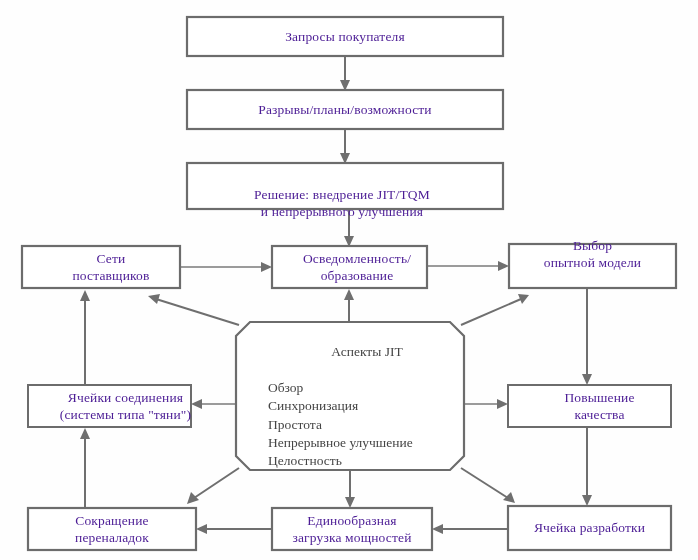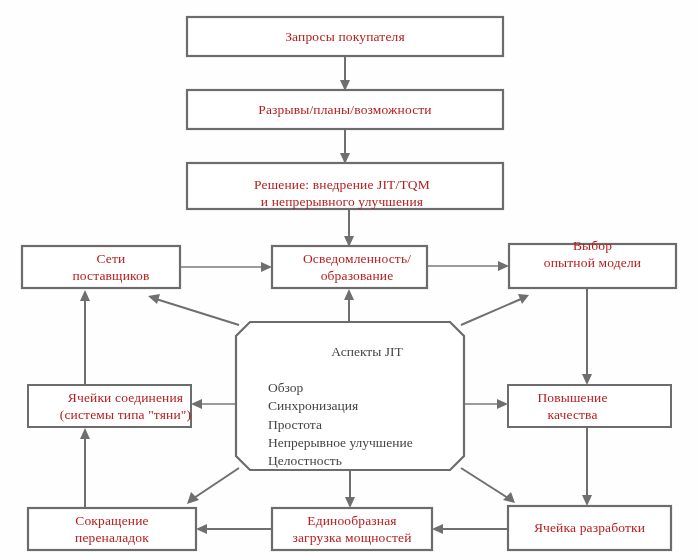--- a/index.html
+++ b/index.html
@@ -44,21 +44,21 @@
     fill: #6f6f6f;
     stroke: none;
   }
   .node-label {
     position: absolute;
     display: flex;
     flex-direction: column;
     align-items: center;
     justify-content: center;
     text-align: center;
-    color: #b91c1c;
+    color: #4c1d95;
     font-size: 13.5px;
     line-height: 1.28;
     letter-spacing: 0.15px;
     pointer-events: none;
   }
   .node-label span {
     display: block;
     white-space: nowrap;
   }
   .center-label {
@@ -206,21 +206,21 @@
   </svg>
 
   <div class="node-label" style="left:187px; top:17px; width:316px; height:39px;">
     <span>Запросы покупателя</span>
   </div>
 
   <div class="node-label" style="left:187px; top:90px; width:316px; height:39px;">
     <span>Разрывы/планы/возможности</span>
   </div>
 
-  <div class="node-label" style="left:187px; top:170px; width:310px; height:46px;">
+  <div class="node-label" style="left:187px; top:180px; width:310px; height:46px;">
     <span>Решение: внедрение JIT/TQM</span>
     <span>и непрерывного улучшения</span>
   </div>
 
   <div class="node-label" style="left:22px; top:246px; width:158px; height:42px;padding-left:10px;">
     <span>Сети</span>
     <span>поставщиков</span>
   </div>
 
   <div class="node-label" style="left:272px; top:246px; width:170px; height:42px;">
@@ -231,21 +231,21 @@
   <div class="node-label" style="left:509px; top:232px; width:167px; height:44px;">
     <span>Выбор</span>
     <span>опытной модели</span>
   </div>
 
   <div class="node-label" style="left:44px; top:385px; width:163px; height:42px;">
     <span>Ячейки соединения</span>
     <span>(системы типа "тяни")</span>
   </div>
 
-  <div class="node-label" style="left:504px; top:385px; width:137px; height:42px;text-align:right;">
+  <div class="node-label" style="left:531px; top:385px; width:137px; height:42px;text-align:right;">
     <span>Повышение</span>
     <span>качества</span>
   </div>
 
   <div class="node-label" style="left:28px; top:508px; width:168px; height:42px;">
     <span>Сокращение</span>
     <span>переналадок</span>
   </div>
 
   <div class="node-label" style="left:272px; top:508px; width:160px; height:42px;">

